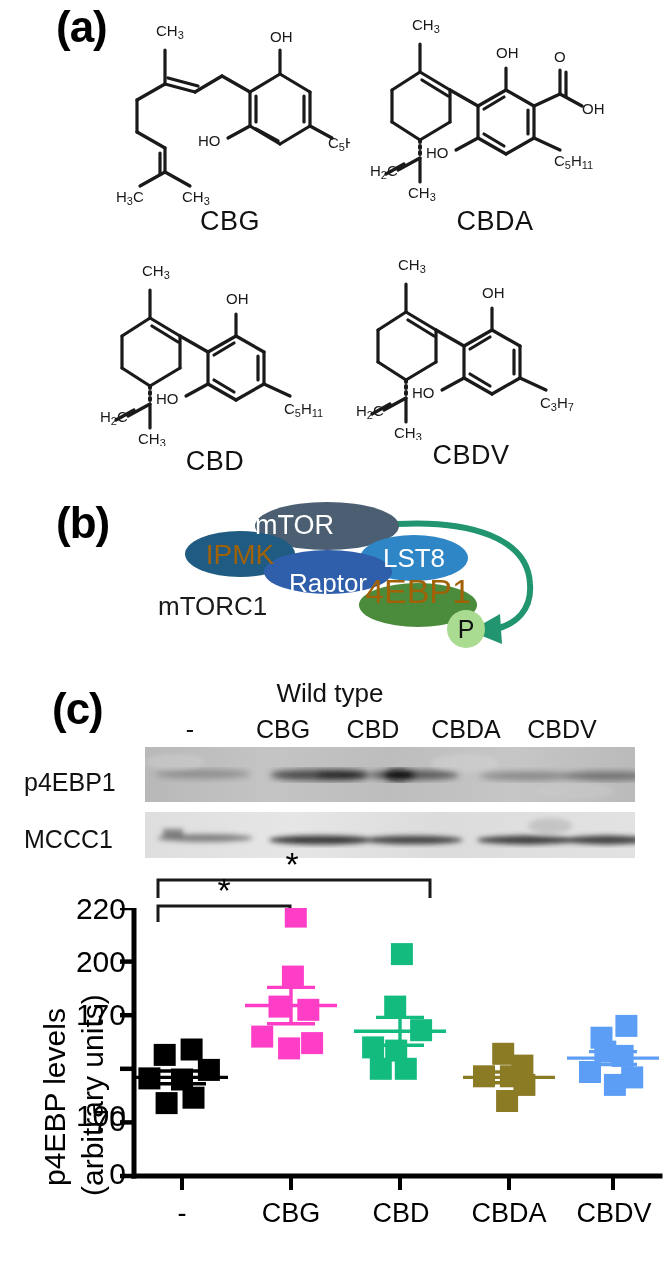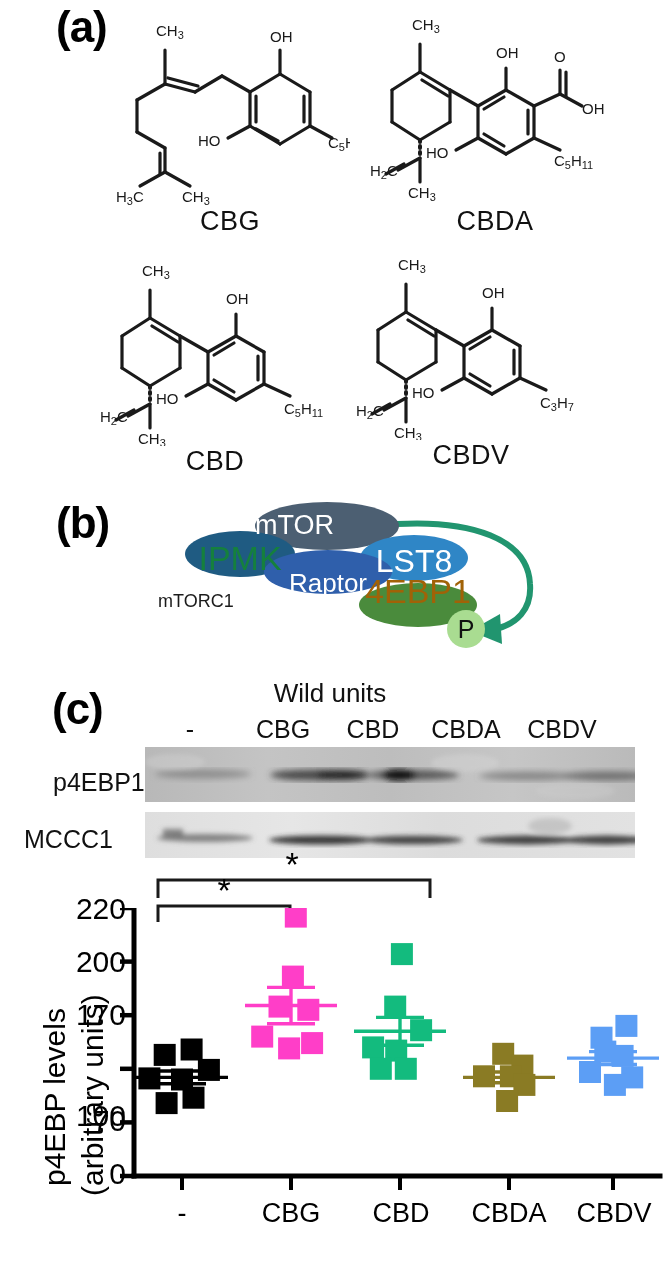--- a/index.html
+++ b/index.html
@@ -24,21 +24,21 @@
   .struct { position:absolute; }
   .struct-name {
     position:absolute; width:100%; text-align:center;
     font-size:27px; font-family:"Liberation Sans", sans-serif;
     color:#111; letter-spacing:0.5px;
   }
   .chem svg { display:block; }
   
   #panel-b { position:absolute; left:0; top:492px; width:664px; height:180px; }
   .mtorc-label {
-    position:absolute; font-size:18px; color:#1b1b1b;
+    position:absolute; font-size:26px; color:#1b1b1b;
     font-family:"Liberation Sans", sans-serif;
   }
   
   #panel-c { position:absolute; left:0; top:672px; width:664px; height:609px; }
   .wt-title {
     position:absolute; font-size:26px; color:#111; text-align:center;
     font-family:"Liberation Sans", sans-serif;
   }
   .lane-label {
     position:absolute; font-size:25px; color:#111; text-align:center;
@@ -267,41 +267,41 @@
 
     <ellipse cx="327" cy="34" rx="72" ry="24" fill="#4c5f72"></ellipse>
     <ellipse cx="240" cy="62" rx="55" ry="23" fill="#1f5b82"></ellipse>
     <ellipse cx="414" cy="66" rx="54" ry="23" fill="#2f86c6"></ellipse>
     <ellipse cx="328" cy="80" rx="64" ry="22" fill="#2f5fab"></ellipse>
     <ellipse cx="418" cy="113" rx="59" ry="22" fill="#4a8b3c"></ellipse>
     <circle cx="466" cy="137" rx="19" r="19" fill="#a9dc91"></circle>
   </svg>
 
   <div style="position:absolute; left:255px; top:18px; width:144px; font-size:27px; color:#fff; font-family:'Liberation Sans',sans-serif;">mTOR</div>
-  <div style="position:absolute; left:185px; top:47px; width:110px; text-align:center; font-size:34px; color:#15803d; font-family:'Liberation Sans',sans-serif;">IPMK</div>
+  <div style="position:absolute; left:185px; top:47px; width:110px; text-align:center; font-size:28px; color:#a16207; font-family:'Liberation Sans',sans-serif;">IPMK</div>
   <div style="position:absolute; left:264px; top:76px; width:128px; text-align:center; font-size:26px; color:#fff; font-family:'Liberation Sans',sans-serif;">Raptor</div>
-  <div style="position:absolute; left:360px; top:51px; width:108px; text-align:center; font-size:32px; color:#fff; font-family:'Liberation Sans',sans-serif;">LST8</div>
+  <div style="position:absolute; left:360px; top:51px; width:108px; text-align:center; font-size:26px; color:#fff; font-family:'Liberation Sans',sans-serif;">LST8</div>
   <div style="position:absolute; left:360px; top:80px; width:116px; text-align:center; font-size:34px; color:#a16207; font-family:'Liberation Sans',sans-serif;">4EBP1</div>
   <div style="position:absolute; left:452px; top:123px; width:28px; text-align:center; font-size:25px; color:#111; font-family:'Liberation Sans',sans-serif;">P</div>
 
   <div class="mtorc-label" style="left:158px; top:99px;">mTORC1</div>
 </div>
 
 <div id="panel-c">
   <div class="panel-letter" style="left:52px; top:12px;">(c)</div>
 
-  <div class="wt-title" style="left:210px; top:6px; width:240px;">Wild units</div>
+  <div class="wt-title" style="left:210px; top:6px; width:240px;">Wild type</div>
 
   <div class="lane-label" style="left:150px; top:43px; width:80px;">-</div>
   <div class="lane-label" style="left:243px; top:43px; width:80px;">CBG</div>
   <div class="lane-label" style="left:333px; top:43px; width:80px;">CBD</div>
   <div class="lane-label" style="left:420px; top:43px; width:92px;">CBDA</div>
   <div class="lane-label" style="left:516px; top:43px; width:92px;">CBDV</div>
 
-  <div class="blot-row-label" style="left:24px; top:96px;margin-left:29px;">p4EBP1</div>
+  <div class="blot-row-label" style="left:24px; top:96px;">p4EBP1</div>
   <div class="blot-row-label" style="left:24px; top:153px;">MCCC1</div>
 
   <div class="blot-box" style="left:145px; top:75px; width:490px; height:55px;">
     <svg width="490" height="55" viewBox="0 0 490 55">
       <defs>
         <linearGradient id="bgP" x1="0" y1="0" x2="1" y2="0">
           <stop offset="0%" stop-color="#b8b8b8"></stop>
             <stop offset="25%" stop-color="#c4c4c4"></stop>
           <stop offset="50%" stop-color="#bdbdbd"></stop>
             <stop offset="75%" stop-color="#c6c6c6"></stop>

